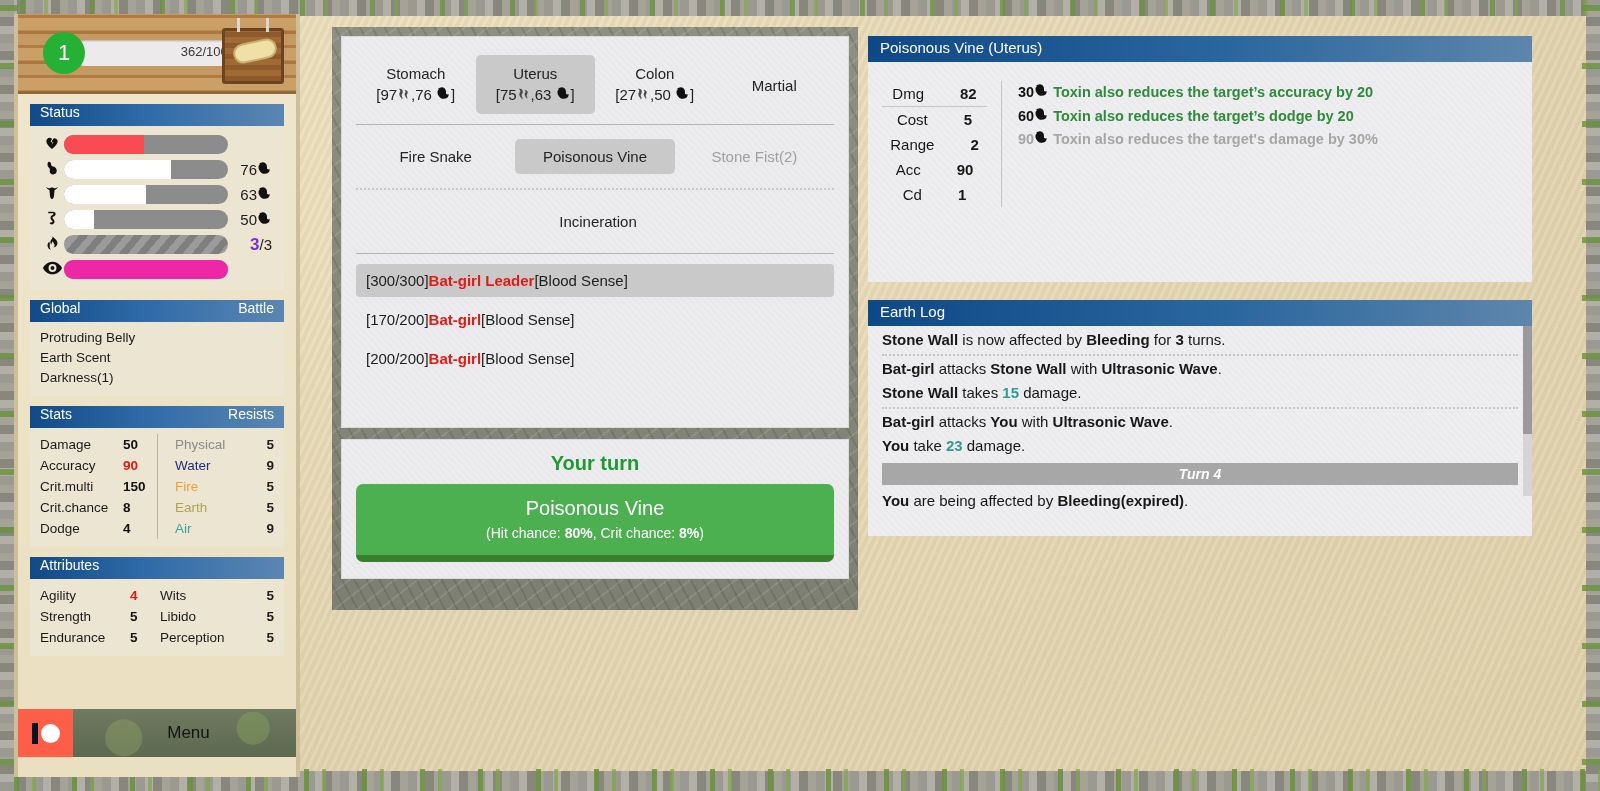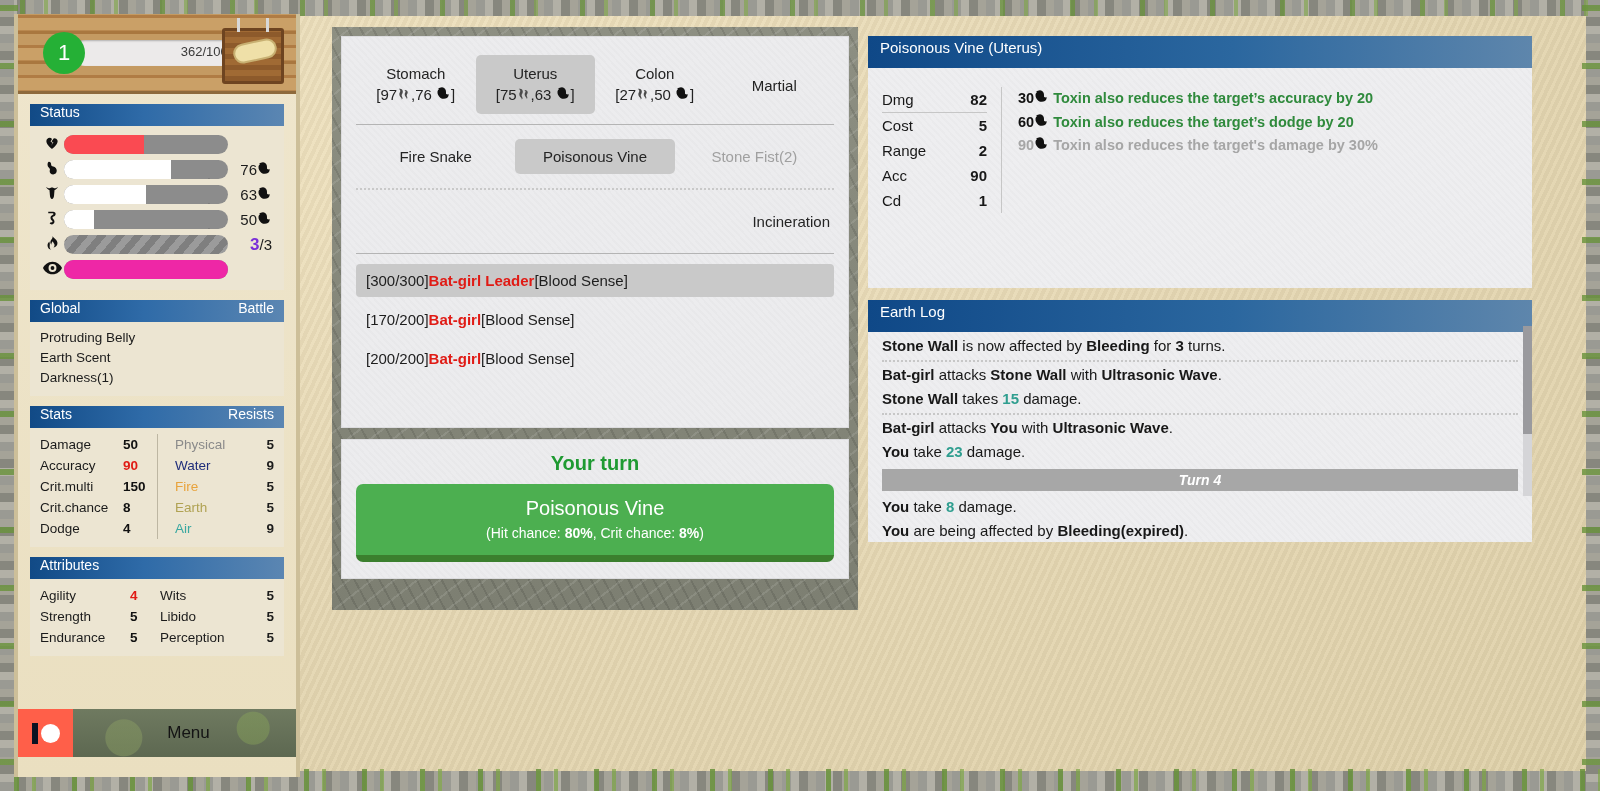--- a/index.html
+++ b/index.html
@@ -293,21 +293,21 @@
   .abil {
     flex: 1;
     text-align: center;
     font-size: 15px;
     color: #242424;
     padding: 9px 4px;
     border-radius: 5px;
   }
   .abil.active { background: #c9c9c9; }
   .abil.disabled { color: #a0a0a0; }
-  .abilrow.single { justify-content: flex-end; padding-left: 6px; }
+  .abilrow.single { justify-content: center; padding-left: 6px; }
   .abilrow.single .abil { flex: 0 0 auto; text-align: left; }
 
   .enemy {
     font-size: 15px;
     padding: 8px 10px;
     border-radius: 4px;
     color: #1d1d1d;
     margin-bottom: 6px;
   }
   .enemy.selected { background: #c9c9c9; }
@@ -341,21 +341,21 @@
     position: absolute; left: 868px; top: 36px;
     width: 664px; height: 246px;
     z-index: 5;
   }
   #log-panel {
     position: absolute; left: 868px; top: 300px;
     width: 664px; height: 236px;
     z-index: 5;
   }
   .rhead {
-    height: 32px;
+    height: 26px;
     background: linear-gradient(90deg, #0f4887 0%, #2b679f 55%, #5e86ac 100%);
     color: #fff;
     font-size: 15px;
     padding: 3px 12px 0 12px;
   }
   .rbody {
     background:
       repeating-linear-gradient(47deg, rgba(0,0,0,.014) 0 2px, rgba(255,255,255,.02) 2px 5px),
       #eeeef0;
     height: calc(100% - 26px);
@@ -370,21 +370,21 @@
   .c-phys-i { color: #7c8a6b; font-style: italic; font-weight: bold; }
   .c-earth { color: #8a8a2a; font-weight: bold; }
   .c-earth-i { color: #8a8a2a; font-style: italic; font-weight: bold; }
   #desc-lower { display: flex; margin-top: 9px; }
   #stat-table {
     flex: 0 0 120px;
     font-size: 15px;
     border-right: 1px solid #c6c6c6;
     padding-right: 14px;
   }
-  #stat-table .r { display: flex; justify-content: space-between; line-height: 25px; gap: 36px; }
+  #stat-table .r { display: flex; justify-content: center; line-height: 25px; gap: 36px; }
   #stat-table .r.ul { border-bottom: 1px solid #c6c6c6; }
   #stat-table .r b { font-weight: bold; }
   #toxin-list { flex: 1; padding-left: 16px; }
   .toxin { line-height: 23.5px; font-size: 14.5px; }
   .toxin .num { color: #111; font-weight: bold; }
   .toxin .txt { color: #2f8a3c; font-weight: bold; }
   .toxin.off .txt { color: #a6a6a6; }
   .toxin.off .num { color: #a6a6a6; }
 
   
@@ -725,21 +725,20 @@
     <div class="rbody" id="log-body">
       <div id="log-scroll">
           <div class="logline"><b>Stone Wall</b> is now affected by <b>Bleeding</b> for <b>3</b> turns.</div>
           <div class="logsep"></div>
           <div class="logline"><b>Bat-girl</b> attacks <b>Stone Wall</b> with <b>Ultrasonic Wave</b>.</div>
           <div class="logline"><b>Stone Wall</b> takes <span class="dmg">15</span> damage.</div>
           <div class="logsep"></div>
           <div class="logline"><b>Bat-girl</b> attacks <b>You</b> with <b>Ultrasonic Wave</b>.</div>
           <div class="logline"><b>You</b> take <span class="dmg">23</span> damage.</div>
           <div class="turnbar">Turn 4</div>
-          <div class="logline"><b>You</b> take <span class="dmg">8</span> damage.</div>
           <div class="logline"><b>You</b> are being affected by <b>Bleeding(expired)</b>.</div>
         </div>
     </div>
     <div id="log-sb">
       <i></i>
     </div>
   </div>
 
 </div>
 

